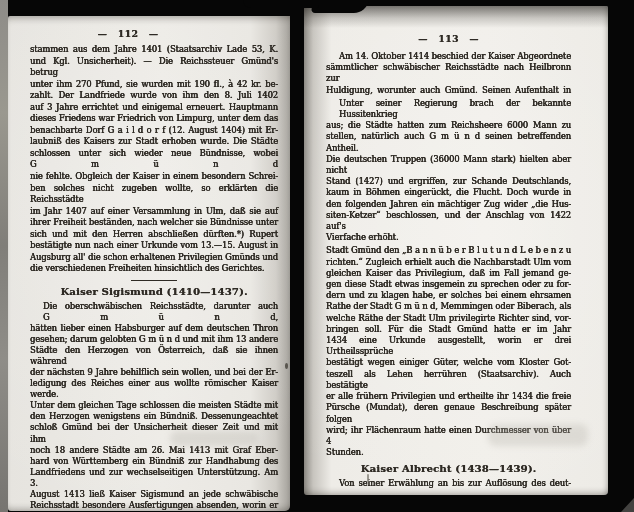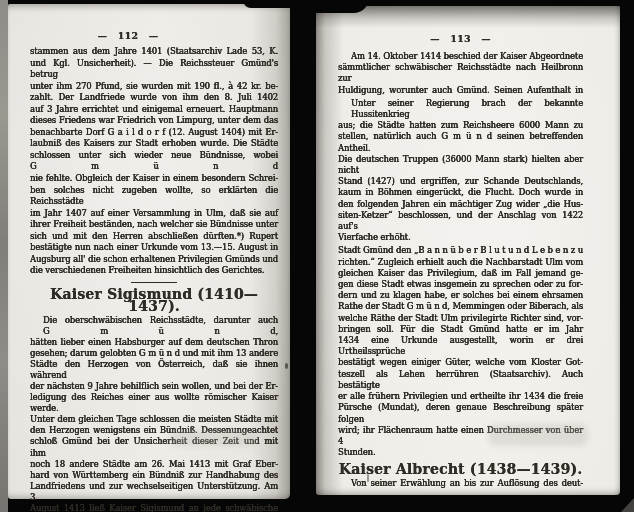--- a/index.html
+++ b/index.html
@@ -12,30 +12,30 @@
 
   
   .edge-strip{
     position:absolute;left:0;top:0;width:8px;height:512px;
     background:linear-gradient(180deg,#8e8c88 0%,#9a988f 22%,#807e79 48%,#8f8d88 70%,#767470 100%);
   }
 
   
   .page{position:absolute;box-sizing:border-box;color:#2f2b25;}
   .pg0{
-    left:8px;top:4px;width:282px;height:495px;
-    padding:26px 12px 0 22px;
+    left:8px;top:16px;width:282px;height:495px;
+    padding:12px 12px 0 22px;
     background:
       radial-gradient(120% 90% at 40% 40%, rgba(255,255,255,0.20), rgba(0,0,0,0) 70%),
       linear-gradient(90deg,#e6e4df 0%,#edebe6 55%,#e9e7e2 86%,#cfccc6 95%,#a3a09a 100%);
     border-radius:2px 0 5px 3px;
     box-shadow:inset 0 7px 7px -5px rgba(25,22,18,.35), inset 0 -6px 6px -4px rgba(25,22,18,.3);
   }
   .pg1{
-    left:316px;top:6px;width:304px;height:489px;
+    left:304px;top:6px;width:304px;height:489px;
     padding:27px 37px 0 22px;
     background:
       radial-gradient(120% 90% at 55% 45%, rgba(255,255,255,0.22), rgba(0,0,0,0) 70%),
       linear-gradient(90deg,#8c8983 0%,#c7c4be 3%,#eeece7 9%,#f1efea 60%,#edebe6 100%);
     border-radius:3px 2px 4px 3px;
     box-shadow:inset 0 -6px 6px -4px rgba(25,22,18,.3), inset -4px 0 6px -4px rgba(25,22,18,.35);
   }
   .top-shade{
     position:absolute;left:0;top:0;right:0;height:22px;pointer-events:none;
     background:linear-gradient(180deg,rgba(22,19,15,.55) 0%,rgba(22,19,15,.18) 55%,rgba(22,19,15,0) 100%);
@@ -64,21 +64,21 @@
     font-size:8.4px;line-height:11.2px;letter-spacing:-.1px;
     text-align:justify;text-align-last:justify;
     text-shadow:.35px 0 0, 0 .25px 0;
     white-space:normal;
   }
   .pg0 .b0 .ln{line-height:11.55px;}
   .pg0 .b3 .ln{line-height:11.05px;}
   .ln.last{text-align-last:left;}
   .ln.ind{padding-left:13px;}
   .heading{
-    font-weight:bold;font-size:14px;line-height:12px;text-align:center;
+    font-weight:bold;font-size:10px;line-height:12px;text-align:center;
     letter-spacing:.2px;margin:5px 0 3px 0;text-shadow:.3px 0 0;
   }
   .rule{width:46px;border-top:1.2px solid #2f2b25;margin:5px auto 2px auto;height:0;}
   .pg1 .b0{margin-top:7px;}
   .pg1 .b1{margin-top:2px;}
   .pg1 .b2{margin-top:2px;}
   .pg1 .heading{}
 
   
   .smudge{position:absolute;border-radius:8px;filter:blur(3px);}

